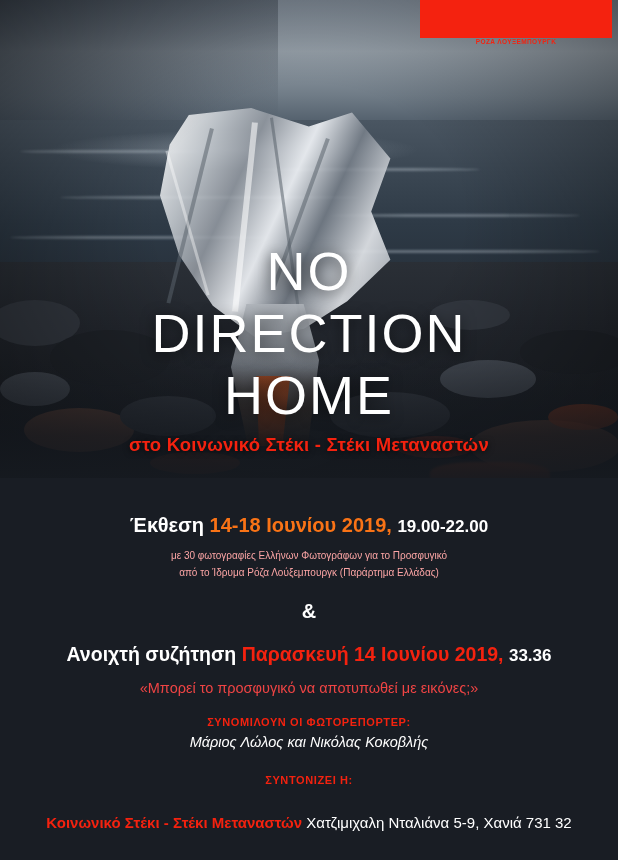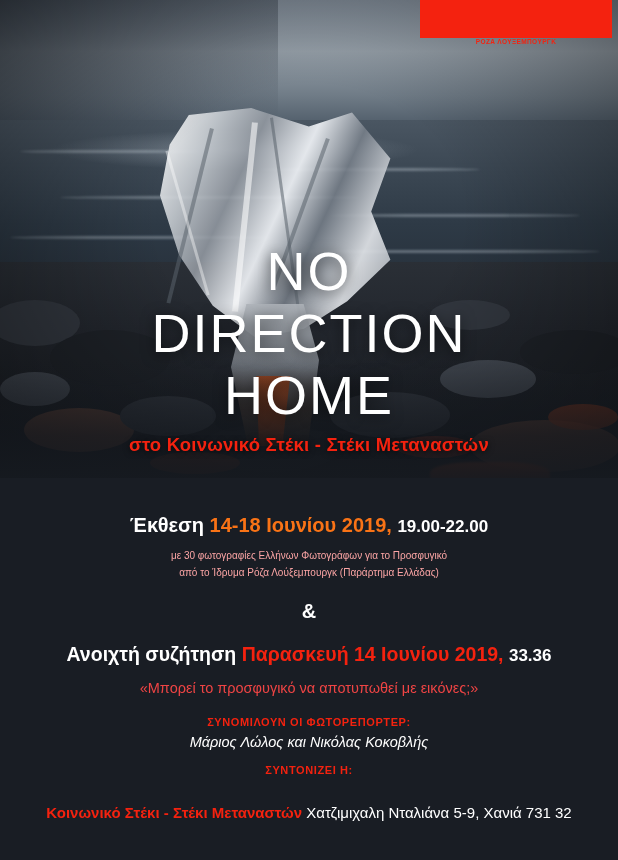--- a/index.html
+++ b/index.html
@@ -239,21 +239,21 @@
     font-weight: bold;
     letter-spacing: 0.6px;
     color: #f4220f;
   }
   .people {
     margin-top: 6px;
     font-size: 14.5px;
     color: #ffffff;
     font-style: italic;
   }
-  .role.second { margin-top: 14px; }
+  .role.second { margin-top: 24px; }
   .venue {
     margin-top: 28px;
     font-size: 15px;
     color: #ffffff;
   }
   .venue .accent { color: #f4220f; font-weight: bold; }
 </style>
 </head>
 <body>
 

